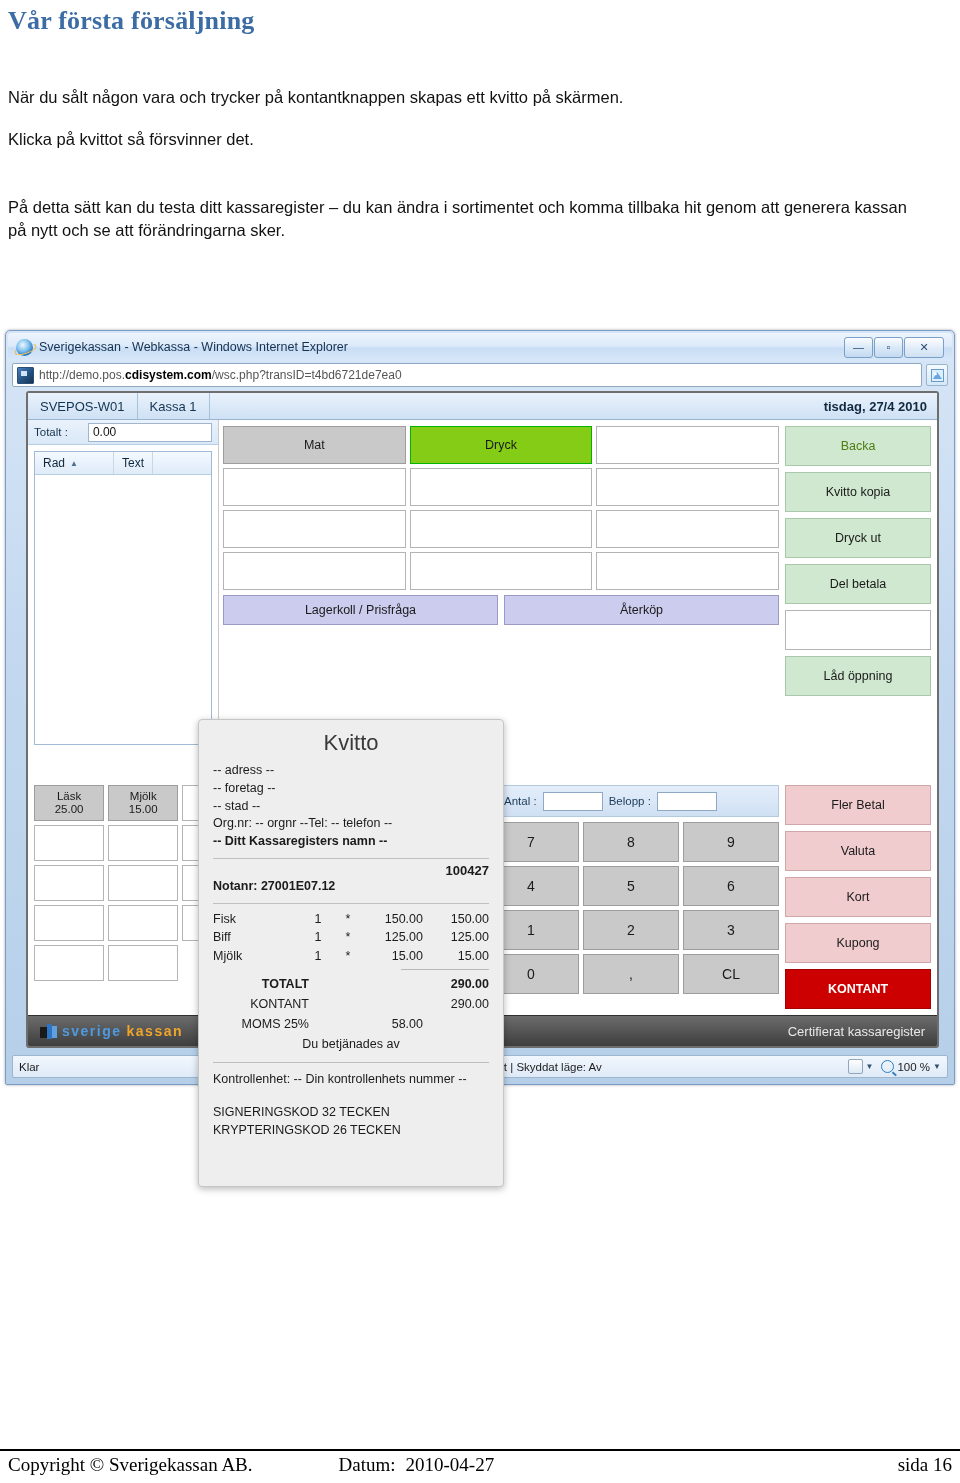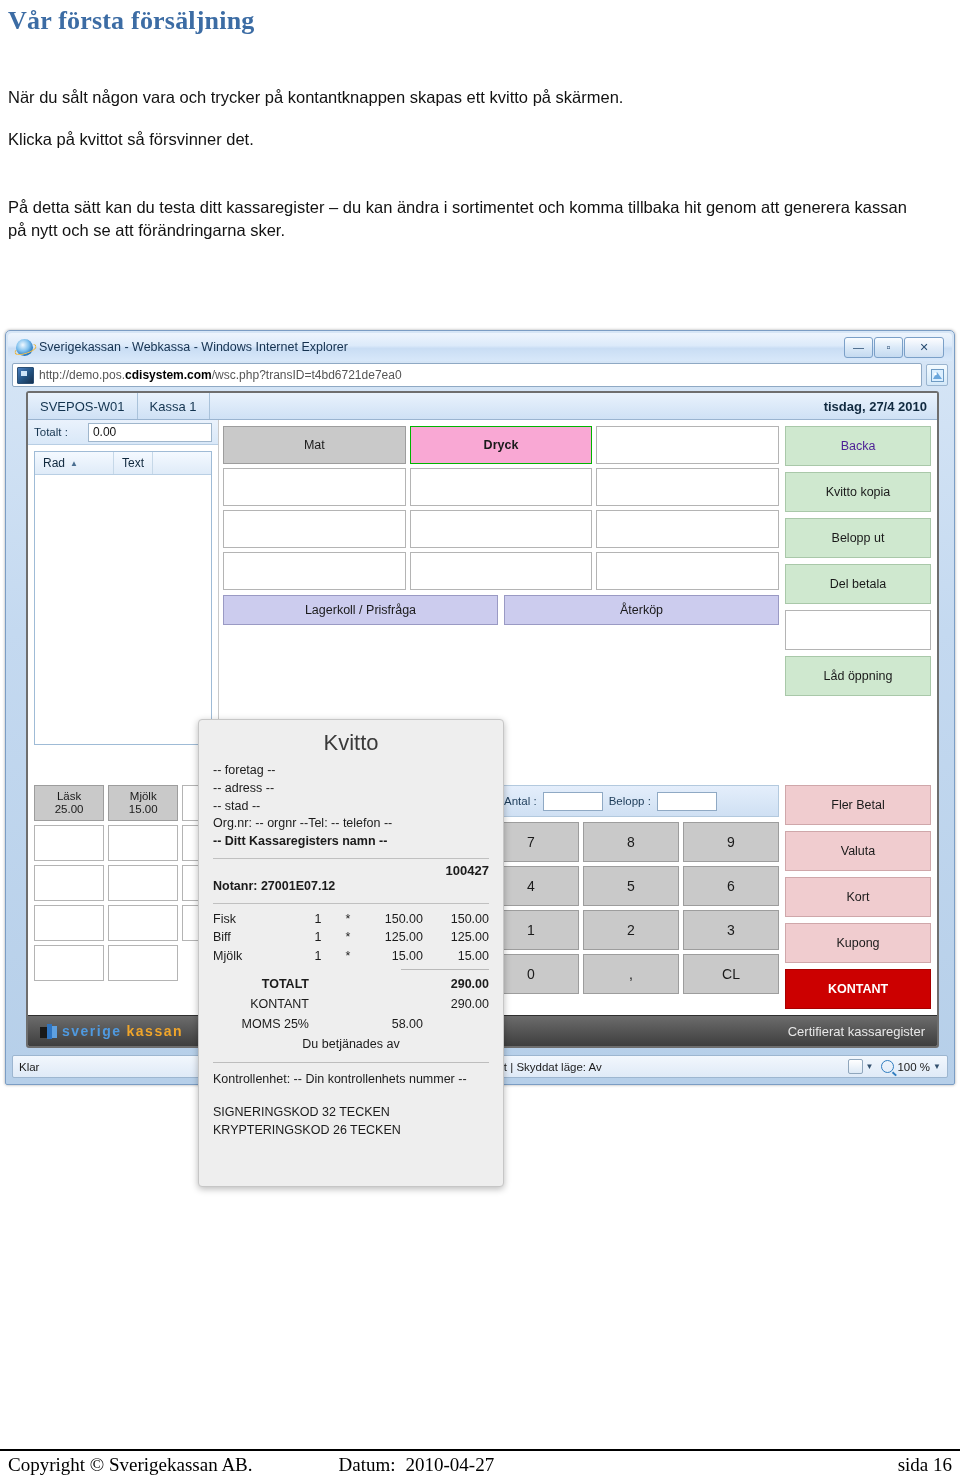--- a/index.html
+++ b/index.html
@@ -73,25 +73,25 @@
 
   .pos-center{flex:1;display:flex;flex-direction:column;padding:6px 4px 6px 4px;min-width:0;}
   .cat-row{display:grid;grid-template-columns:repeat(3,1fr);gap:4px;}
   .prod-rows{display:grid;grid-template-columns:repeat(3,1fr);gap:4px;margin-top:4px;}
   .fn-row{display:grid;grid-template-columns:1fr 1fr;gap:6px;margin-top:5px;}
 
   .btn{border:1px solid #b4b4b4;background:#ffffff;display:flex;align-items:center;justify-content:center;
        font-size:12.5px;color:#1a1a1a;text-align:center;font-family:"Liberation Sans",sans-serif;user-select:none;}
   .btn.h{height:36px;}
   .btn.grey{background:#c9c9c9;border-color:#9d9d9d;}
-  .btn.green{background:#f9a8d4;border-color:#00b400;font-weight:bold;}
+  .btn.green{background:#84cc16;border-color:#00b400;font-weight:normal;}
   .btn.lilac{background:#ccccee;border-color:#9a9ac4;height:28px;}
   .btn.prod{height:34px;flex-direction:column;line-height:1.15;font-size:11.5px;gap:0;}
   .btn.sidegreen{background:#cfe8cf;border-color:#a9c8a9;height:38px;}
-  .btn.sidegreen.disabled{color:#4c1d95;}
+  .btn.sidegreen.disabled{color:#4d7c0f;}
   .btn.sidewhite{background:#fff;border-color:#b4b4b4;height:38px;}
   .btn.pink{background:#f0cccf;border-color:#cfa7aa;height:38px;}
   .btn.red{background:#cc0000;border-color:#a70000;color:#fff;font-weight:bold;height:38px;}
   .btn.key{background:#c9c9c9;border-color:#9d9d9d;height:38px;font-size:14px;}
 
   .pos-right{width:146px;display:flex;flex-direction:column;gap:6px;padding:6px 6px 6px 2px;}
 
   .lower{display:flex;min-height:0;}
   .lower-left{flex:1;padding:0 4px 4px 6px;}
   .keypad-area{width:296px;display:flex;flex-direction:column;padding:0 4px 4px 4px;}
@@ -251,21 +251,21 @@
               </div>
             <div class="fn-row">
                 <div class="btn lilac">Lagerkoll / Prisfråga</div>
                 <div class="btn lilac">Återköp</div>
               </div>
           </div>
 
           <div class="pos-right">
               <div class="btn sidegreen disabled">Backa</div>
               <div class="btn sidegreen">Kvitto kopia</div>
-              <div class="btn sidegreen">Belopp ut</div>
+              <div class="btn sidegreen">Dryck ut</div>
               <div class="btn sidegreen">Del betala</div>
               <div class="btn sidewhite"></div>
               <div class="btn sidegreen">Låd öppning</div>
             </div>
         </div>
 
         <div class="lower">
           <div class="lower-left">
             <div class="prodgrid">
                 <div class="btn prod grey">
@@ -368,22 +368,22 @@
         <span class="st-zoom">
           <span class="zmag"></span>
           <span>100 %</span>
           <span class="caret">▼</span>
         </span>
       </span>
     </div>
 
     <div id="receipt">
       <div class="rc-title">Kvitto</div>
+      <div class="rc-line">-- adress --</div>
       <div class="rc-line">-- foretag --</div>
-      <div class="rc-line">-- adress --</div>
       <div class="rc-line">-- stad --</div>
       <div class="rc-row">
         <span>Org.nr: -- orgnr --</span>
         <span>Tel: -- telefon --</span>
       </div>
       <div class="rc-line rc-b">-- Ditt Kassaregisters namn --</div>
       <div class="rc-hr"></div>
       <div class="rc-right">100427</div>
       <div class="rc-row" style="margin-top:0">
         <span class="rc-b">Notanr: 27001E</span>

